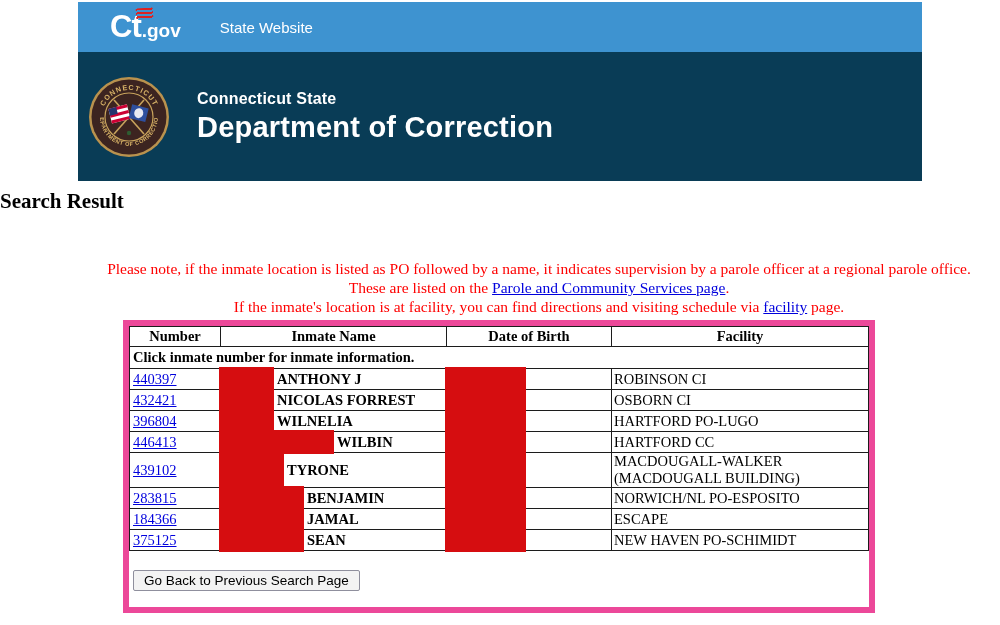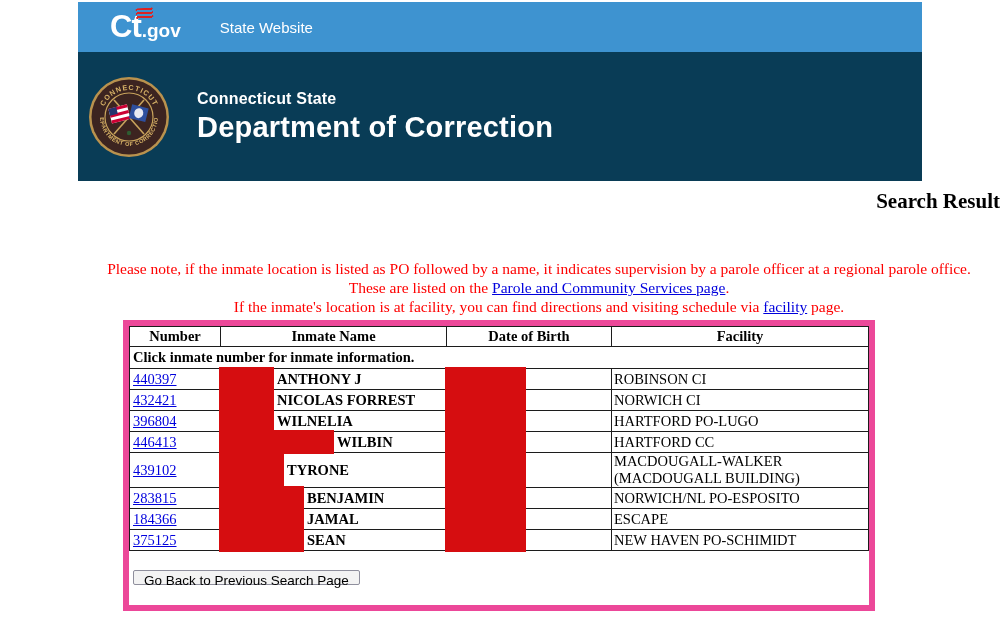--- a/index.html
+++ b/index.html
@@ -25,21 +25,21 @@
     margin:0 78px; height:129px; background:#093c56;
     display:flex; align-items:center; padding-left:10px; color:#fff;
     font-family:"Liberation Sans", sans-serif;
   }
   .seal { width:82px; height:82px; flex:0 0 auto; }
   .masttext { margin-left:27px; }
   .agency-parent { font-size:16px; font-weight:bold; letter-spacing:.2px; margin-bottom:3px; }
   .agency-name { font-size:29px; font-weight:bold; letter-spacing:.2px; }
 
   
-  h1.page-title { text-align:right; font-size:21px; font-weight:bold; color:#000;
+  h1.page-title { text-align:left; font-size:21px; font-weight:bold; color:#000;
     margin:8px 0 45px 0; font-family:"Liberation Serif", serif; }
 
   
   .notice { margin:0 0 4px 78px; color:#fe0000; font-size:15.5px; line-height:19px;text-align:center; }
   .notice a { color:#0000dd; text-decoration:underline; }
 
   
   .results-box { margin-left:123px; width:752px; border:6px solid #ec4899; }
   table.results { width:100%; border-collapse:collapse; table-layout:fixed; }
   table.results th, table.results td { border:1.5px solid #1c1c1c; }
@@ -50,21 +50,21 @@
   td.c-num a { color:#0000dd; text-decoration:underline; }
   td.c-name { position:relative; overflow:visible;font-weight:bold; }
   td.c-dob { position:relative; }
   td.c-fac { padding-left:2px; }
   .redact { position:absolute; left:-2px; top:-2px; bottom:-2px; z-index:2; display:block; }
 
   .btn-row { margin:19px 0 16px 4px; }
   .back-btn {
     font-family:"Liberation Sans", sans-serif; font-size:13.5px; color:#000;
     background:#f3f3f3; border:1px solid #8f8f9d; border-radius:2px;
-    padding:2px 10px 3px 10px; height:15px; cursor:pointer;
+    padding:2px 10px 3px 10px; height:21px; cursor:pointer;
   }
 </style>
 </head>
 <body>
 
 <div class="topbar">
   <div class="ctgov">
     <span class="ct">Ct</span>
     <span class="flagmark"></span>
     <span class="gov">.gov</span>
@@ -148,21 +148,21 @@
             <span class="redact" style="width: 81px; background: rgb(214, 13, 16);"></span>
           </td>
           <td class="c-fac">ROBINSON CI</td>
         </tr>
         <tr>
           <td class="c-num"><a href="#">432421</a></td>
           <td class="c-name" style="padding-left: 56px; margin-top: 13px;"><span class="redact" style="width: 55px; background: rgb(214, 13, 16);"></span><span>NICOLAS FORREST</span></td>
           <td class="c-dob">
             <span class="redact" style="width: 81px; background: rgb(214, 13, 16);"></span>
           </td>
-          <td class="c-fac">NORWICH CI</td>
+          <td class="c-fac">OSBORN CI</td>
         </tr>
         <tr>
           <td class="c-num"><a href="#">396804</a></td>
           <td class="c-name" style="padding-left: 56px;"><span class="redact" style="width: 55px; background: rgb(214, 13, 16);"></span><span>WILNELIA</span></td>
           <td class="c-dob">
             <span class="redact" style="width: 81px; background: rgb(214, 13, 16);"></span>
           </td>
           <td class="c-fac">HARTFORD PO-LUGO</td>
         </tr>
         <tr>

